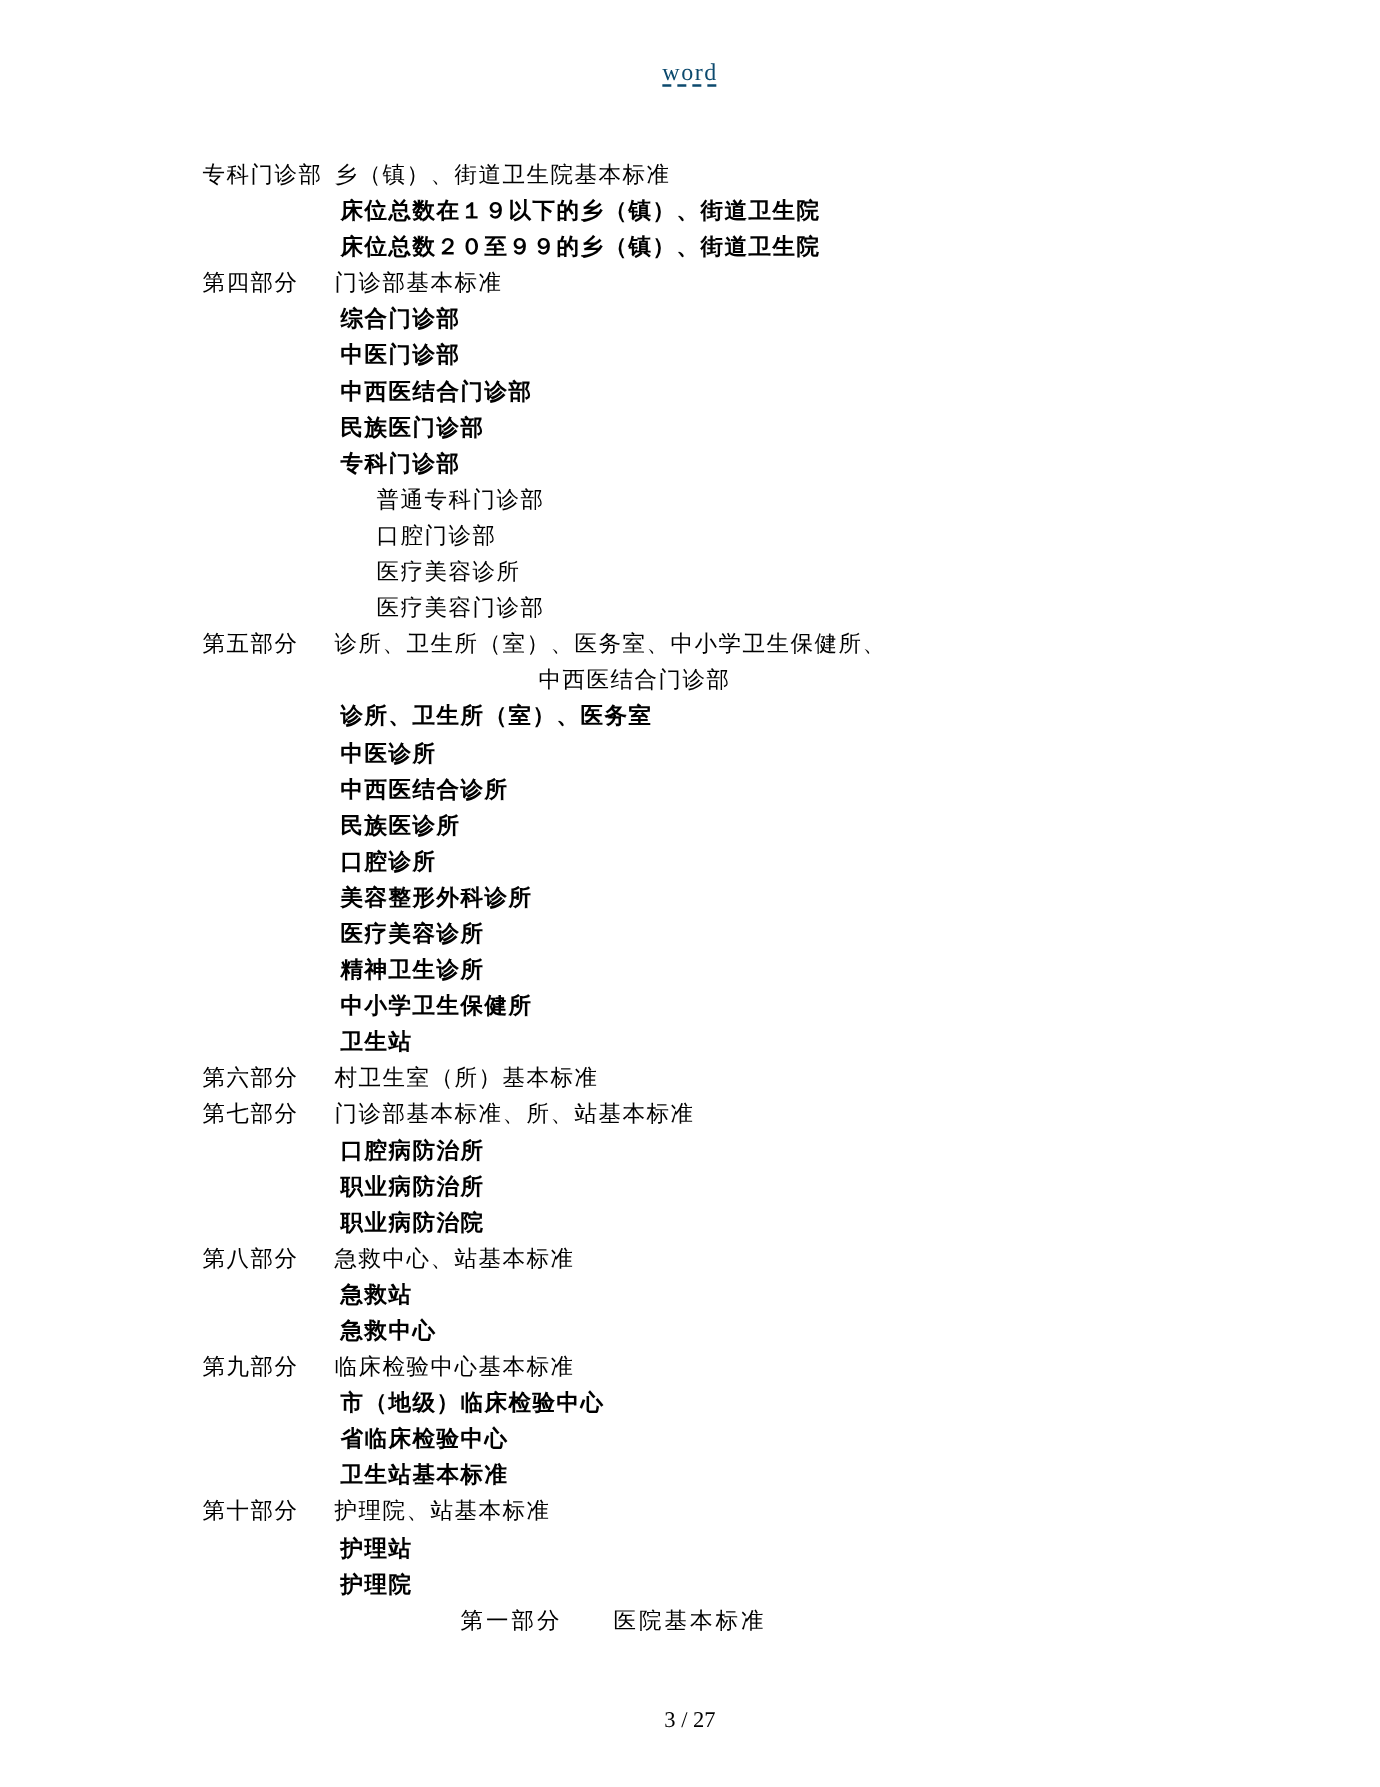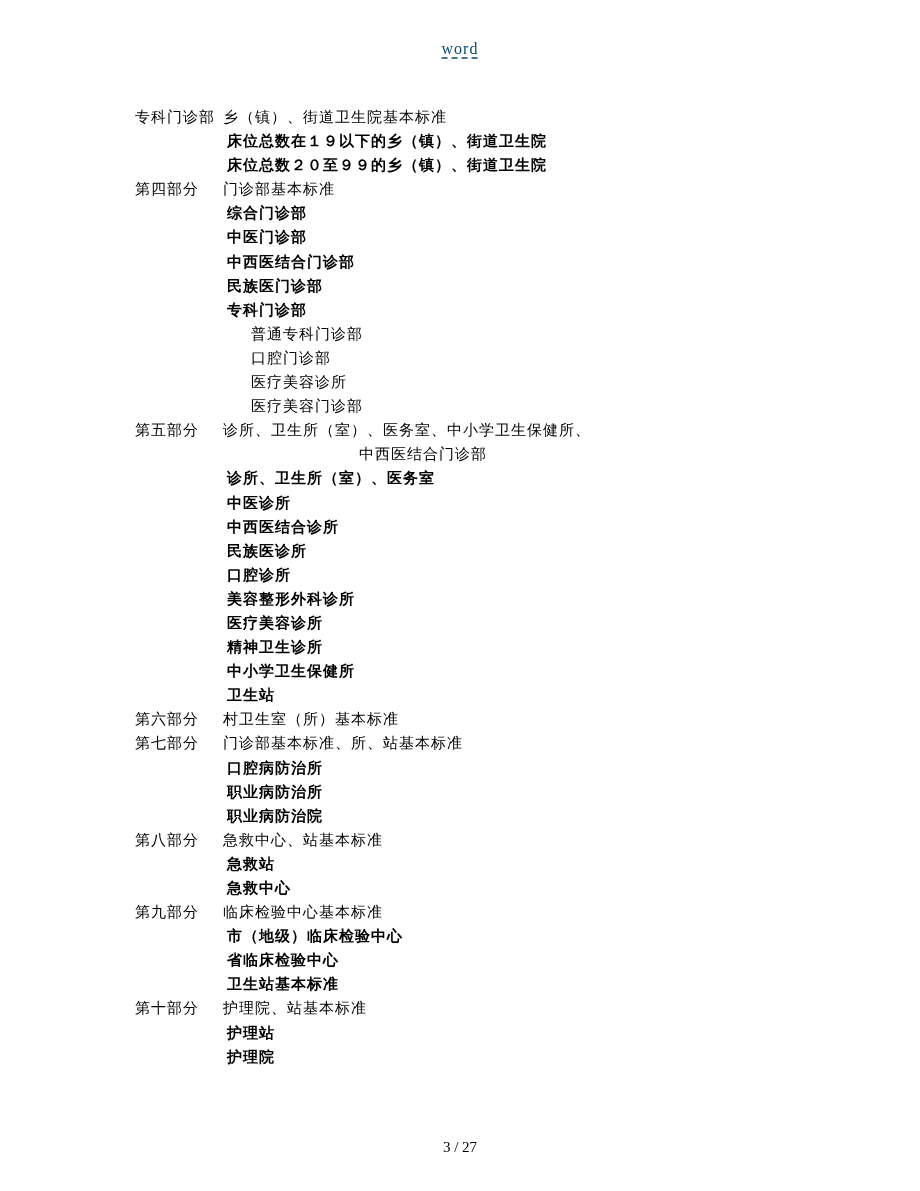--- a/index.html
+++ b/index.html
@@ -97,16 +97,17 @@
 
   <div class="row"><span class="part">第九部分</span><span class="title">临床检验中心基本标准</span></div>
   <div class="row indent1">市（地级）临床检验中心</div>
   <div class="row indent1">省临床检验中心</div>
   <div class="row indent1">卫生站基本标准</div>
 
   <div class="row"><span class="part">第十部分</span><span class="title">护理院、站基本标准</span></div>
   <div class="row indent1">护理站</div>
   <div class="row indent1">护理院</div>
 
+  <div class="row centered-in-body">第一部分　　医院基本标准</div>
 
 </div>
 
 <div class="footer">3  / 27</div>
 
 </body></html>

